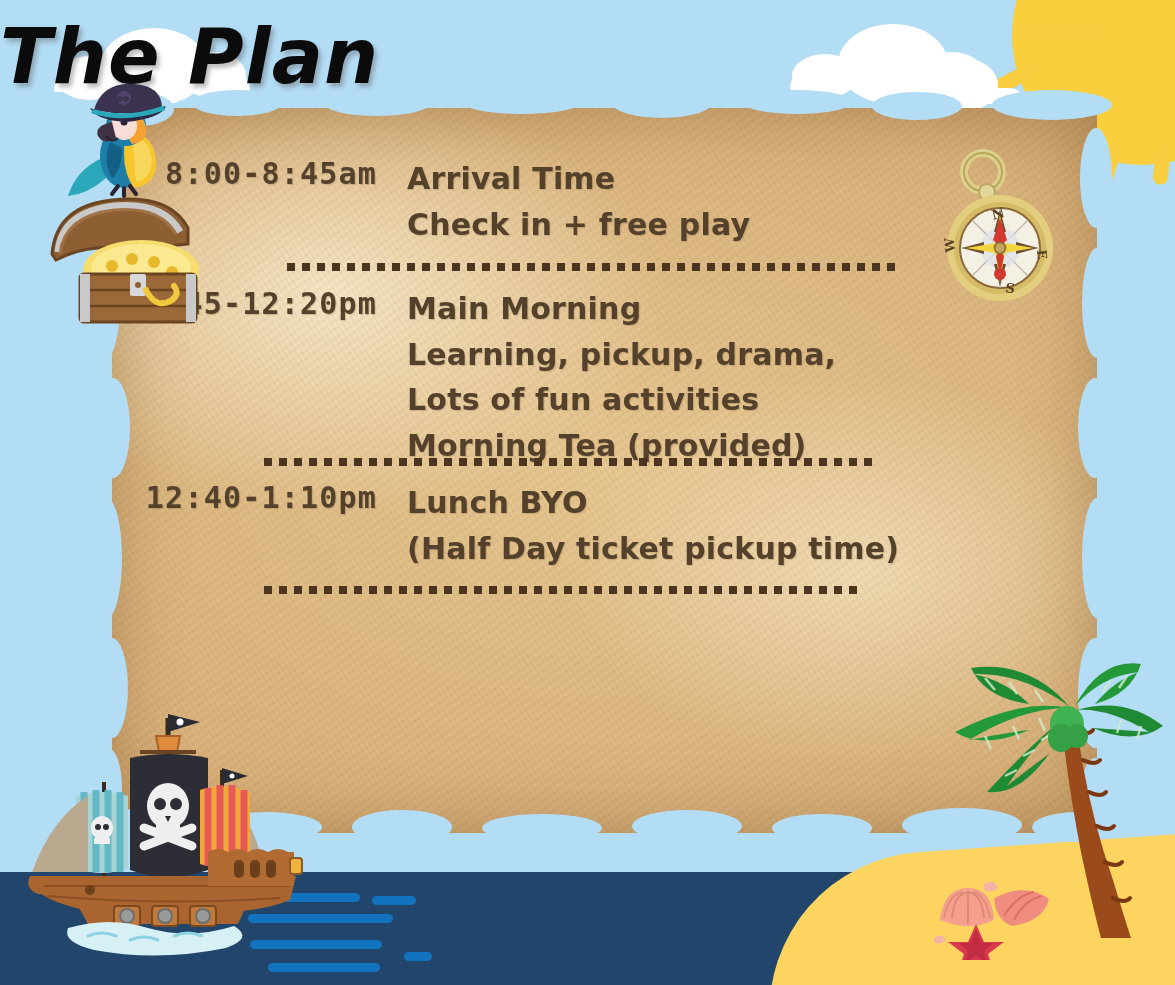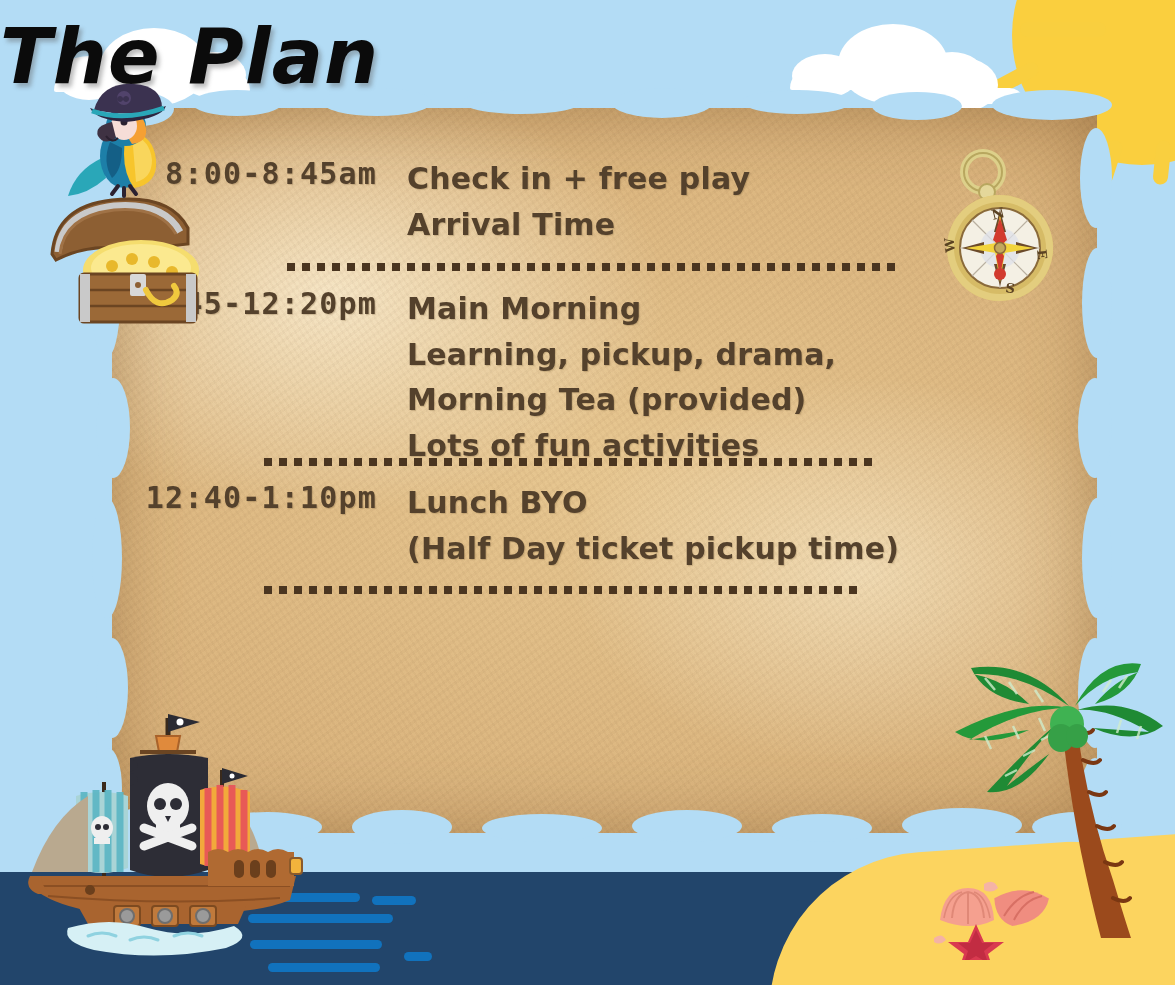--- a/index.html
+++ b/index.html
@@ -253,33 +253,33 @@
     <div class="sky-notch" style="left:968px;top:650px;width:30px;height:80px;"></div>
   </div>
 
   <div class="title">The Plan</div>
 
   <div class="schedule">
 
     <div class="row" style="left:0px;top:48px;">
       <div class="time">8:00-8:45am</div>
       <div class="desc">
+        <div>Arrival Time</div>
         <div>Check in + free play</div>
-        <div>Arrival Time</div>
       </div>
     </div>
     <div class="divider" style="left:175px;top:155px;width:610px;"></div>
 
     <div class="row" style="left:0px;top:178px;">
       <div class="time">8:45-12:20pm</div>
       <div class="desc">
         <div>Main Morning</div>
         <div>Learning, pickup, drama,</div>
+        <div>Lots of fun activities</div>
         <div>Morning Tea (provided)</div>
-        <div>Lots of fun activities</div>
       </div>
     </div>
     <div class="divider" style="left:152px;top:350px;width:610px;"></div>
 
     <div class="row" style="left:0px;top:372px;">
       <div class="time">12:40-1:10pm</div>
       <div class="desc">
         <div>Lunch BYO</div>
         <div>(Half Day ticket pickup time)</div>
       </div>

